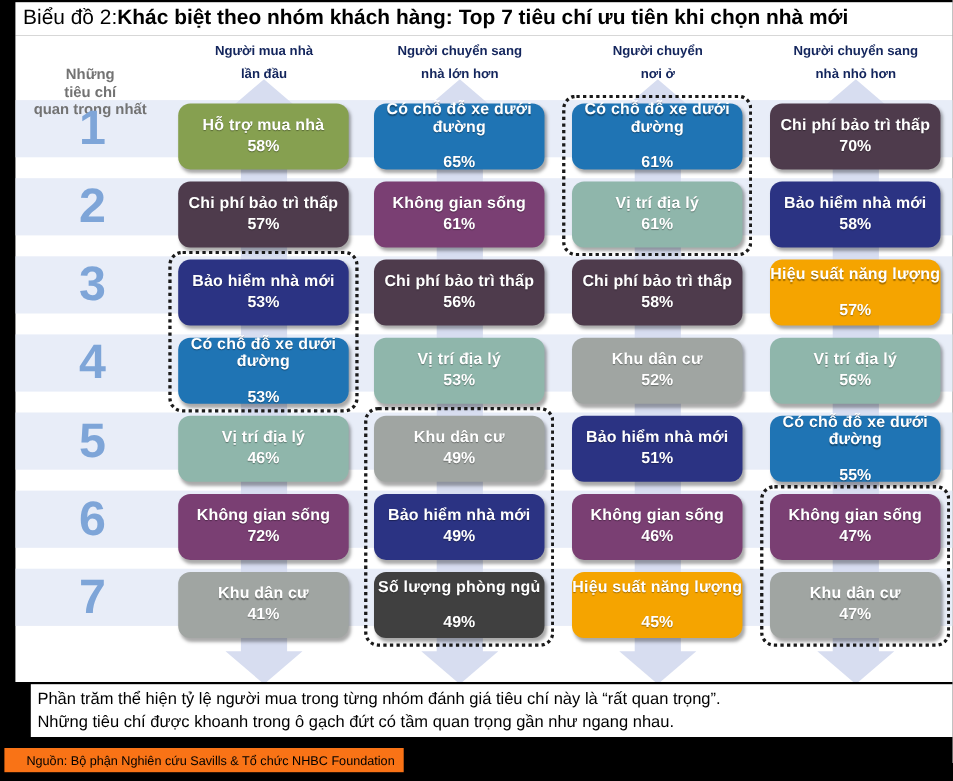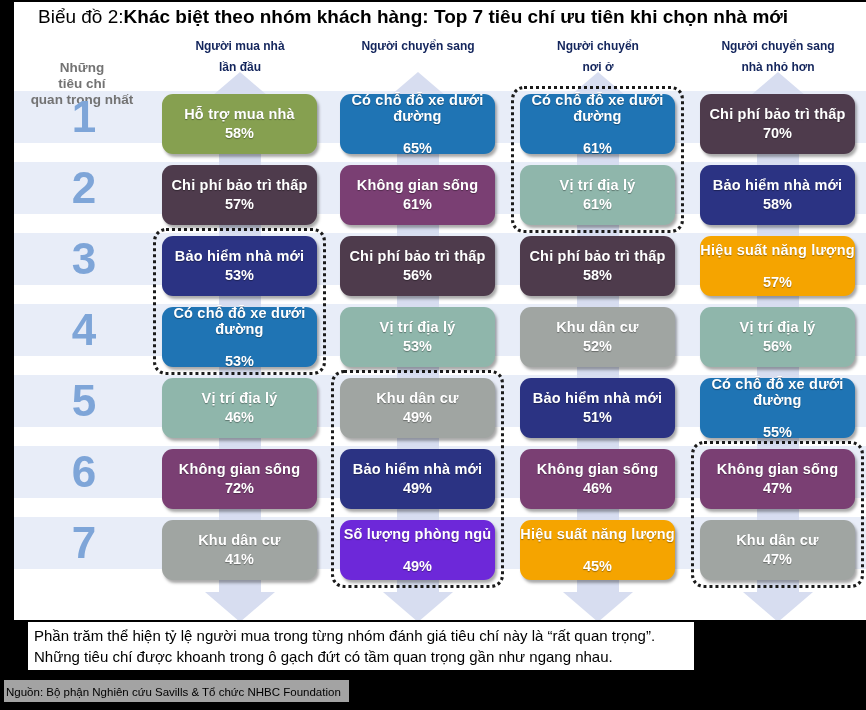--- a/index.html
+++ b/index.html
@@ -12,21 +12,21 @@
   }
 
   
   #title-bar{
     position:absolute;left:14px;top:2px;width:852px;height:30px;
     background:#ffffff;
     display:flex;align-items:center;
     overflow:hidden;white-space:nowrap;
   }
   #title-bar .t-normal{
-    font-size:19px;color:#000000;font-weight:400;padding-left:24px;
+    font-size:19px;color:#000000;font-weight:400;padding-left:7px;
   }
   #title-bar .t-bold{
     font-size:19px;color:#000000;font-weight:bold;
   }
 
   
   #chart-area{
     position:absolute;left:14px;top:32px;width:852px;height:588px;
     background:#ffffff;
     overflow:hidden;
@@ -110,32 +110,32 @@
   .group-box{
     position:absolute;
     border:3px dotted #1a1a1a;
     border-radius:13px;
     box-sizing:border-box;
     pointer-events:none;
   }
 
   
   #note-box{
-    position:absolute;left:28px;top:622px;width:666px;height:48px;
+    position:absolute;left:28px;top:622px;width:838px;height:48px;
     background:#ffffff;
     padding:3px 6px 0 6px;
     box-sizing:border-box;
   }
   #note-box div{
     font-size:15px;color:#000000;line-height:21px;white-space:nowrap;
   }
   #source-box{
     position:absolute;left:4px;top:680px;
-    background:#a3a3a3;
-    padding:2px 8px 2px 2px;
+    background:#f97316;
+    padding:2px 8px 2px 20px;
   }
   #source-box span{font-size:11.5px;color:#000000;white-space:nowrap;}
 </style>
 </head>
 <body>
 
 <div id="title-bar">
   <span class="t-normal">Biểu đồ 2: </span>
     <span class="t-bold">Khác biệt theo nhóm khách hàng: Top 7 tiêu chí ưu tiên khi chọn nhà mới</span>
 </div>
@@ -188,20 +188,21 @@
       <div class="rank-num" style="top: 414px;">6</div>
       <div class="rank-num" style="top: 485px;">7</div>
     </div>
   <div id="heads">
       <div class="col-head" style="left: 133px;">
         <div>Người mua nhà</div>
         <div>lần đầu</div>
       </div>
       <div class="col-head" style="left: 311px;">
         <div>Người chuyển sang</div>
+        <div>nhà lớn hơn</div>
       </div>
       <div class="col-head" style="left: 491px;">
         <div>Người chuyển</div>
         <div>nơi ở</div>
       </div>
       <div class="col-head" style="left: 671px;">
         <div>Người chuyển sang</div>
         <div>nhà nhỏ hơn</div>
       </div>
     </div>
@@ -251,21 +252,21 @@
         <div class="pct">53%</div>
       </div>
       <div class="cell" style="left: 326px; top: 346px; background: rgb(160, 165, 162);">
         <div class="lbl">Khu dân cư</div>
         <div class="pct">49%</div>
       </div>
       <div class="cell" style="left: 326px; top: 417px; background: rgb(43, 51, 131);">
         <div class="lbl">Bảo hiểm  nhà mới</div>
         <div class="pct">49%</div>
       </div>
-      <div class="cell two" style="left: 326px; top: 488px; background: #6d28d9;">
+      <div class="cell two" style="left: 326px; top: 488px; background: #404040;">
         <div class="lbl">Số lượng phòng ngủ</div>
         <div class="pct">49%</div>
       </div>
       <div class="cell two" style="left: 506px; top: 62px; background: rgb(31, 116, 180);">
         <div class="lbl">Có chỗ đỗ xe dưới đường</div>
         <div class="pct">61%</div>
       </div>
       <div class="cell" style="left: 506px; top: 133px; background: rgb(143, 182, 171);">
         <div class="lbl">Vị trí địa lý</div>
         <div class="pct">61%</div>

